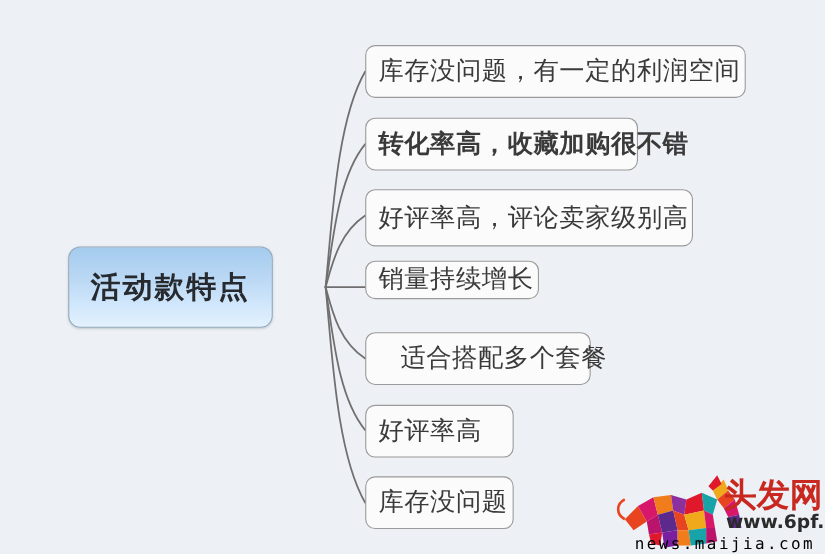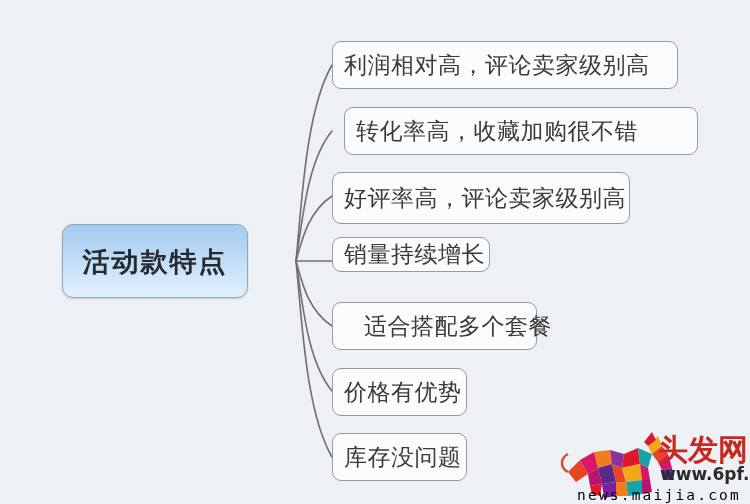--- a/index.html
+++ b/index.html
@@ -90,41 +90,41 @@
       <path d="M296,261 C303,308 308,362 332,391"></path>
       <path d="M296,261 C302,322 306,412 332,457"></path>
     </g>
   </svg>
 
   <div id="root-node" class="node" style="left:62px; top:224px; width:186px; height:74px;">
     <span class="node-text">活动款特点</span>
   </div>
 
   <div class="node" style="left:332px; top:41px; width:346px; height:48px;">
-    <span class="node-text">利润相对高，评论卖家级别高</span>
+    <span class="node-text">库存没问题，有一定的利润空间</span>
   </div>
 
-  <div class="node" style="left:344px; top:107px; width:354px; height:48px;">
+  <div class="node" style="left:332px; top:107px; width:248px; height:48px;font-weight:bold;">
     <span class="node-text">转化率高，收藏加购很不错</span>
   </div>
 
   <div class="node" style="left:332px; top:172px; width:298px; height:52px;">
     <span class="node-text">好评率高，评论卖家级别高</span>
   </div>
 
   <div class="node" style="left:332px; top:237px; width:158px; height:35px;">
     <span class="node-text">销量持续增长</span>
   </div>
 
   <div class="node" style="left:332px; top:302px; width:205px; height:48px;padding-left:31px;">
     <span class="node-text">适合搭配多个套餐</span>
   </div>
 
   <div class="node" style="left:332px; top:368px; width:135px; height:48px;">
-    <span class="node-text">价格有优势</span>
+    <span class="node-text">好评率高</span>
   </div>
 
   <div class="node" style="left:332px; top:433px; width:135px; height:48px;">
     <span class="node-text">库存没问题</span>
   </div>
 
   <svg id="watermark" viewBox="0 0 192 80">
     <g>
       <polygon points="10,48 22,36 30,50 18,58" fill="#e8441f"></polygon>
       <polygon points="22,36 36,28 40,44 30,50" fill="#d6176a"></polygon>

